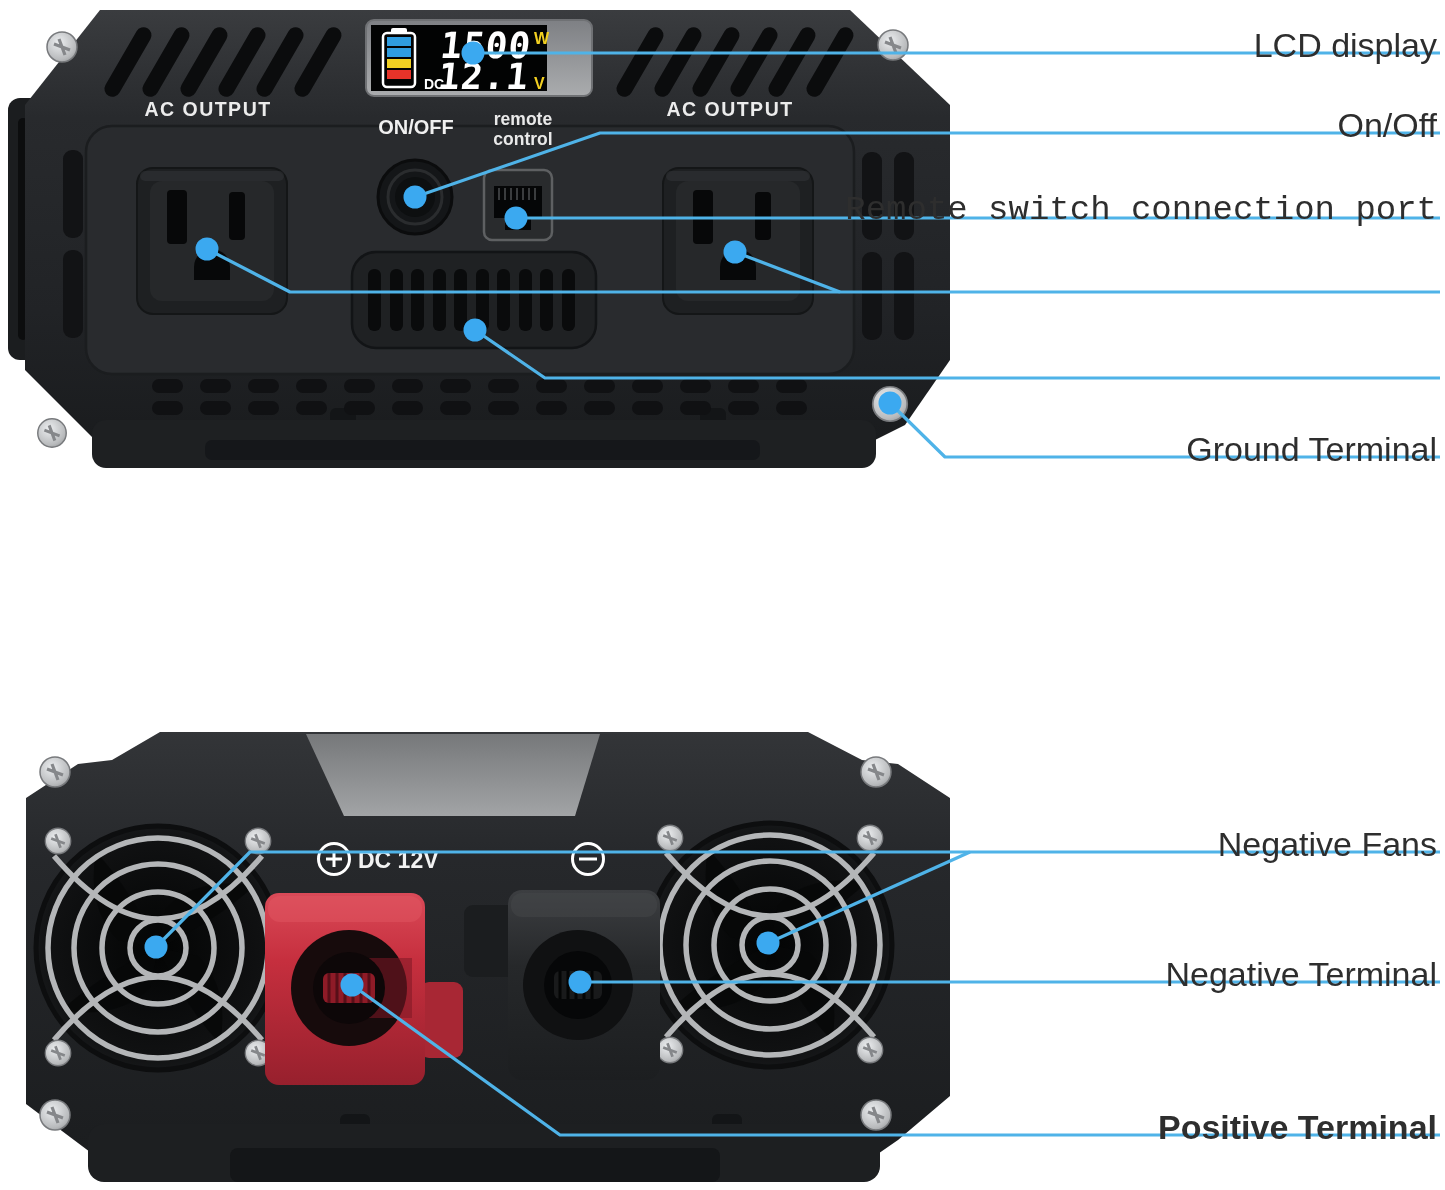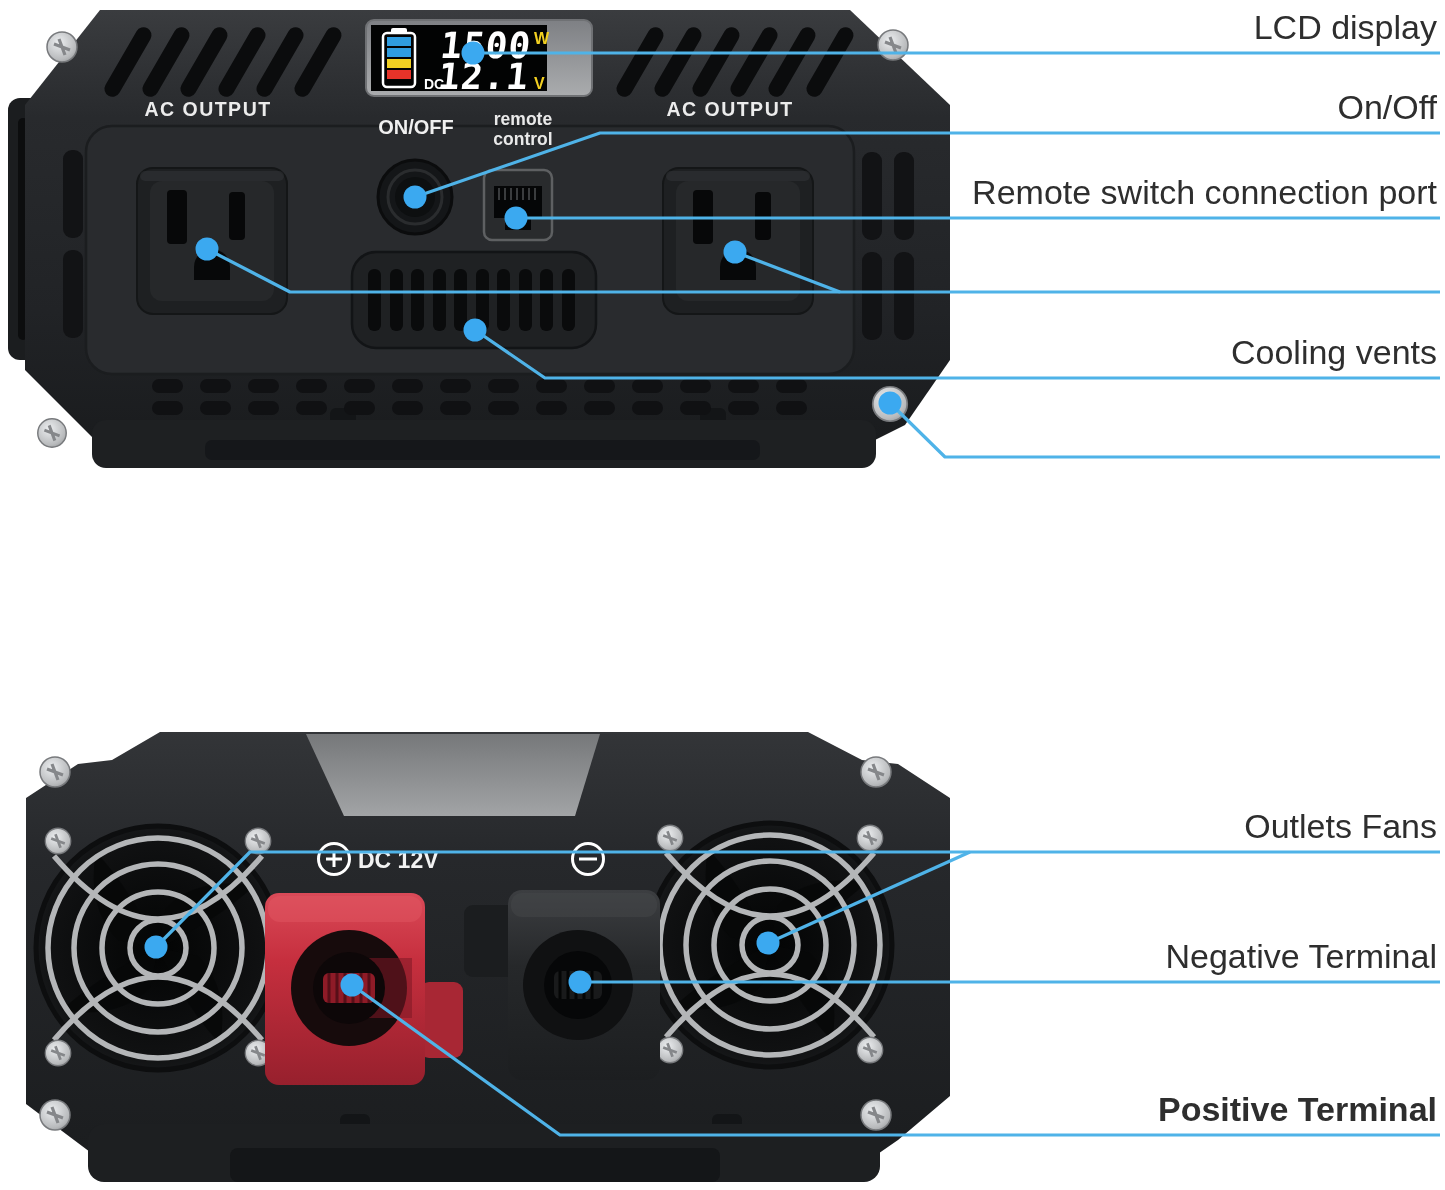--- a/index.html
+++ b/index.html
@@ -1,21 +1,21 @@
 <!DOCTYPE html>
 <html><head>
 <meta charset="utf-8">
 <style>
   html,body{margin:0;padding:0;background:#ffffff;}
   .canvas{position:relative;width:1445px;height:1190px;background:#ffffff;overflow:hidden;
           font-family:"Liberation Sans",sans-serif;}
   .art{position:absolute;left:0;top:0;}
   .callout-label{position:absolute;right:8px;white-space:nowrap;text-align:left;
-                 font:400 34px/1.15 "Liberation Sans",sans-serif;color:#2e2e2e;}
-  .lbl-lcd{top:8px;}  .lbl-onoff{top:88px;}  .lbl-remote{top:173px;}
+                 font:400 34px/1.15 "Liberation Sans",sans-serif;color:#2e2e2e;margin-top:18px;}
+  .lbl-lcd{top:8px;}  .lbl-onoff{top:88px;}  .lbl-remote{top:173px;font-family:Liberation Mono, monospace;}
   .lbl-ac{top:247px;} .lbl-vents{top:333px;} .lbl-ground{top:412px;}
   .lbl-fans{top:807px;} .lbl-neg{top:937px;} .lbl-pos{top:1090px;font-weight:bold;}
 </style>
 </head>
 <body>
 
 <div class="canvas">
 
 <svg class="art" width="1445" height="1190" viewBox="0 0 1445 1190">
   <defs>
@@ -311,18 +311,18 @@
         <circle cx="156" cy="947" r="11.5"></circle>
         <circle cx="768" cy="943" r="11.5"></circle>
     <circle cx="580" cy="982" r="11.5"></circle>
         <circle cx="352" cy="985" r="11.5"></circle>
   </g>
 </svg>
 
 <div class="callout-label lbl-lcd">LCD display</div>
 <div class="callout-label lbl-onoff">On/Off</div>
 <div class="callout-label lbl-remote">Remote switch connection port</div>
-<div class="callout-label lbl-vents">Cooling vents</div>
-<div class="callout-label lbl-fans">Outlets Fans</div>
+<div class="callout-label lbl-ground">Ground Terminal</div>
+<div class="callout-label lbl-fans">Negative Fans</div>
 <div class="callout-label lbl-neg">Negative Terminal</div>
 <div class="callout-label lbl-pos">Positive Terminal</div>
 
 </div>
 
 </body></html>

